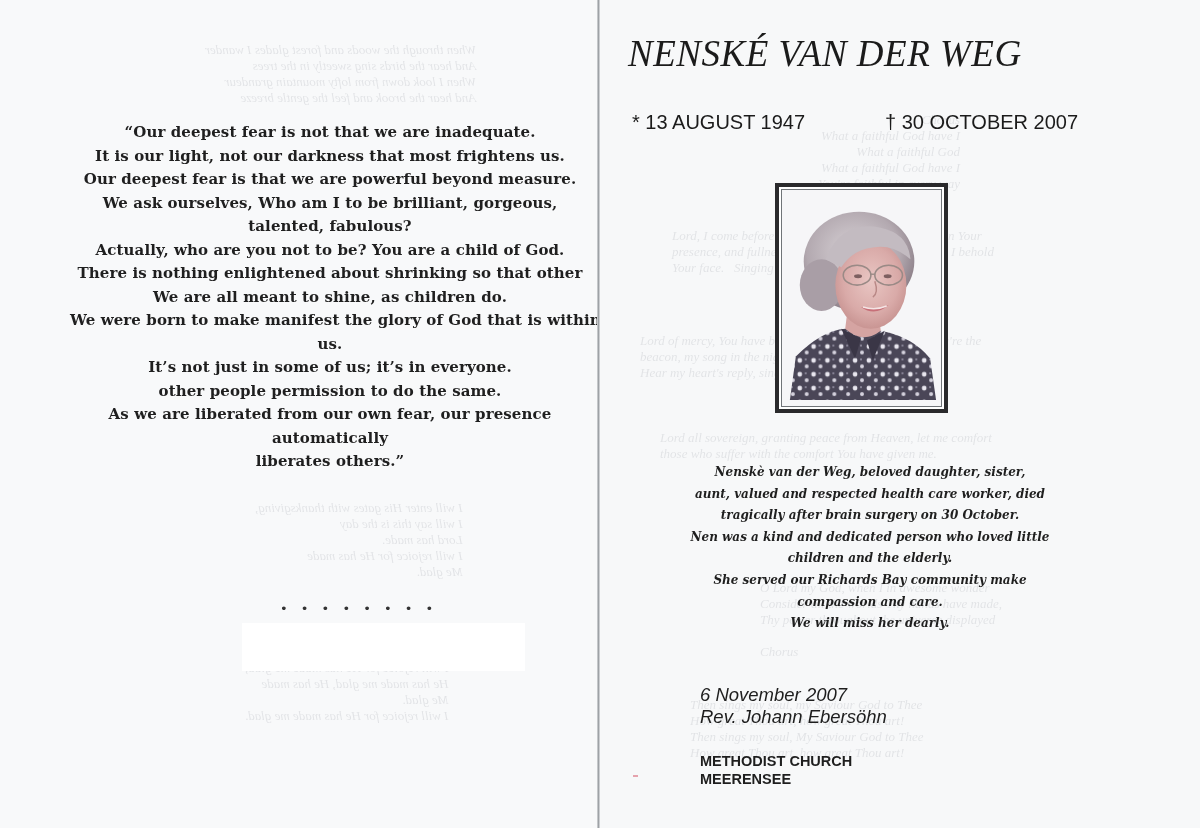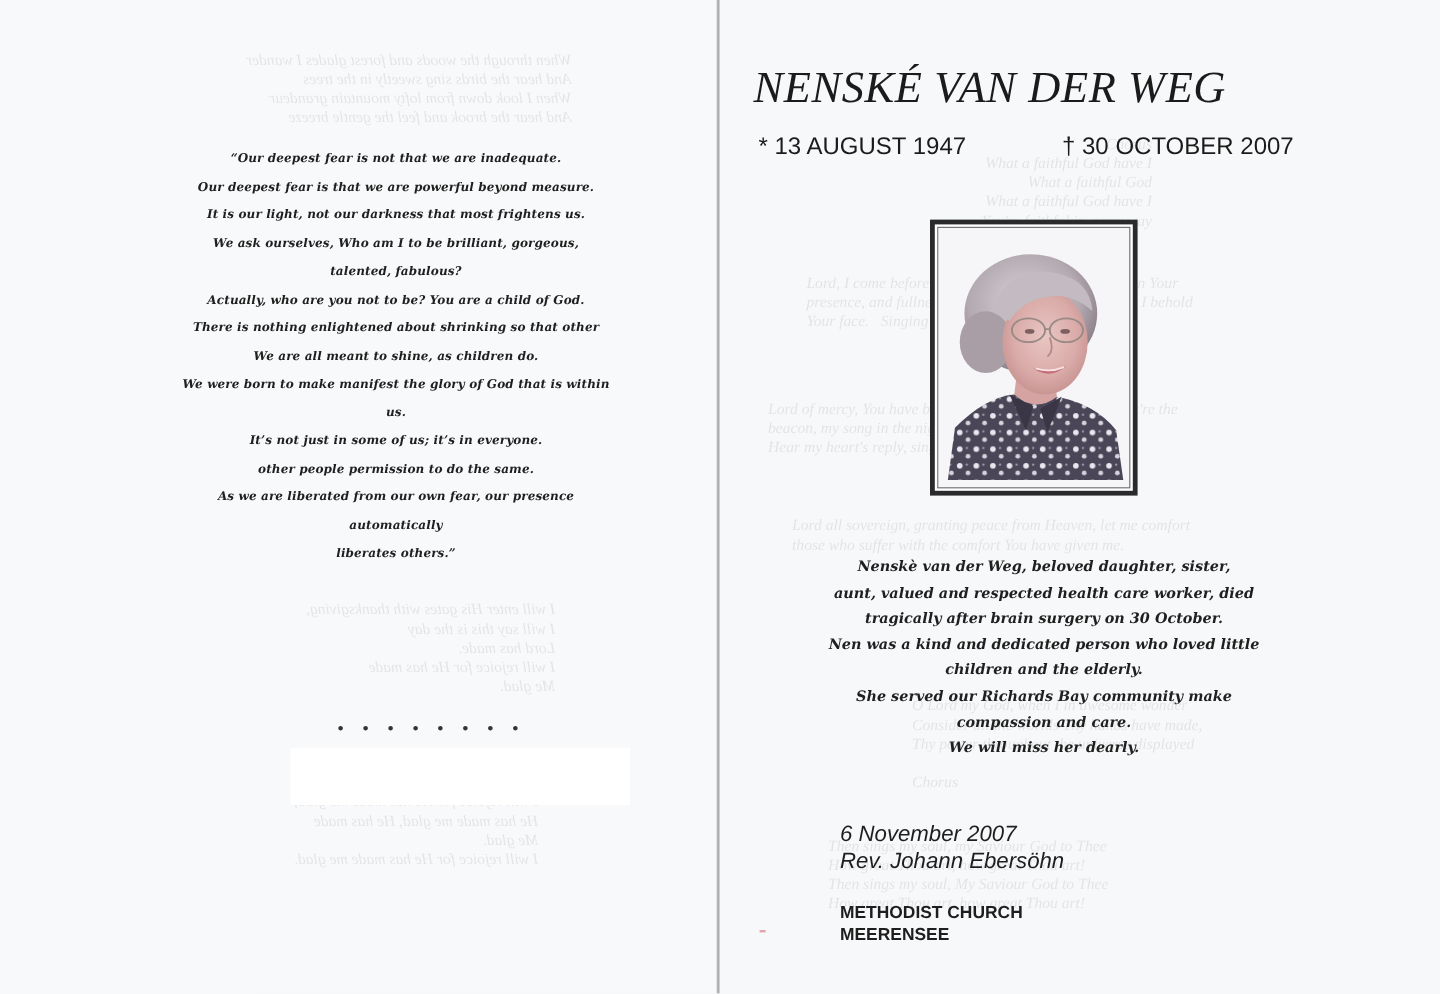--- a/index.html
+++ b/index.html
@@ -22,38 +22,38 @@
     position: absolute; color: #0f172a; opacity: 0.09;
     font-family: "Liberation Serif", serif; font-style: italic;
     font-size: 13px; line-height: 16px; white-space: pre;
   }
   .ghost.mirror { transform: scaleX(-1); }
 
   
   .quote {
     position: absolute; left: 70px; top: 121px; width: 520px;
     text-align: center;
-    font-family: "DejaVu Serif", serif; font-style: italic; font-weight: bold;
-    font-size: 10px; line-height: 23.5px; color: #1f1f1f;
+    font-family: "DejaVu Serif", serif; font-weight: bold;
+    font-size: 15px; line-height: 23.5px; color: #1f1f1f;
     letter-spacing: 0.1px;
   }
   .quote div { white-space: nowrap; }
   .stars {
     position: absolute; left: 280px; top: 601px;
     font-family: "DejaVu Sans", sans-serif; font-size: 13px; letter-spacing: 4.5px;
     color: #333;
   }
   .redaction {
     position: absolute; left: 242px; top: 623px; width: 283px; height: 48px;
     background: #ffffff;
   }
 
   
   .name-title {
-    position: absolute; left: 628px; top: 52px;
+    position: absolute; left: 628px; top: 32px;
     font-family: "Liberation Serif", serif; font-style: italic;
     font-size: 37px; letter-spacing: 0.5px; color: #1b1b1b; white-space: nowrap;
   }
   .dates {
     position: absolute; left: 632px; top: 111px; width: 470px;
     font-family: "Liberation Sans", sans-serif; font-size: 20px; color: #1b1b1b;
     white-space: nowrap;
   }
   .dates .birth { position: absolute; left: 0; }
   .dates .death { position: absolute; left: 253px; }
@@ -103,22 +103,22 @@
 Lord has made.
 I will rejoice for He has made
 Me glad.</div>
   <div class="ghost mirror" style="left:245px; top:660px;">I will rejoice for He has made me glad,
 He has made me glad, He has made
 Me glad.
 I will rejoice for He has made me glad.</div>
 
   <div class="quote">
     <div>“Our deepest fear is not that we are inadequate.</div>
+    <div>It is our light, not our darkness that most frightens us.</div>
     <div>Our deepest fear is that we are powerful beyond measure.</div>
-    <div>It is our light, not our darkness that most frightens us.</div>
     <div>We ask ourselves, Who am I to be brilliant, gorgeous,</div>
     <div>talented, fabulous?</div>
     <div>Actually, who are you not to be?  You are a child of God.</div>
     <div>There is nothing enlightened about shrinking so that other</div>
     <div>We are all meant to shine, as children do.</div>
     <div>We were born to make manifest the glory of God that is within</div>
     <div>us.</div>
     <div>It’s not just in some of us; it’s in everyone.</div>
     <div>other people permission to do the same.</div>
     <div>As we are liberated from our own fear, our presence</div>

